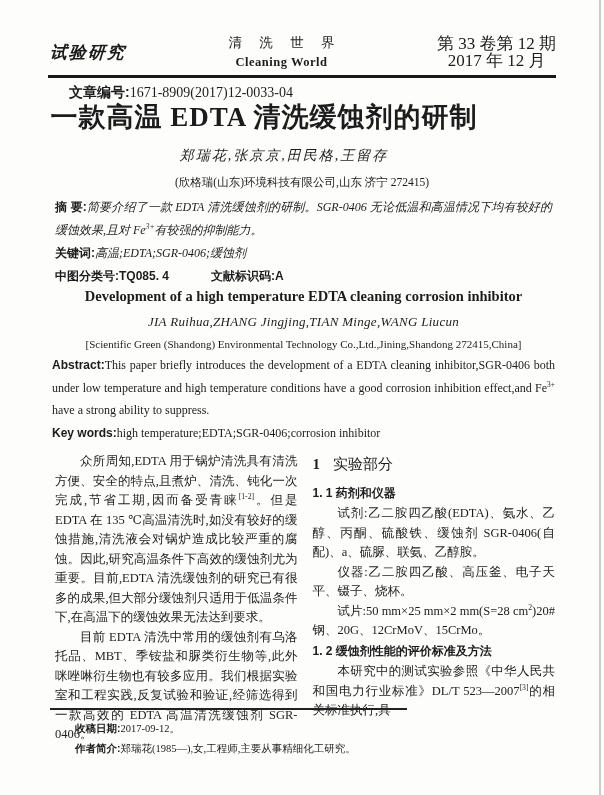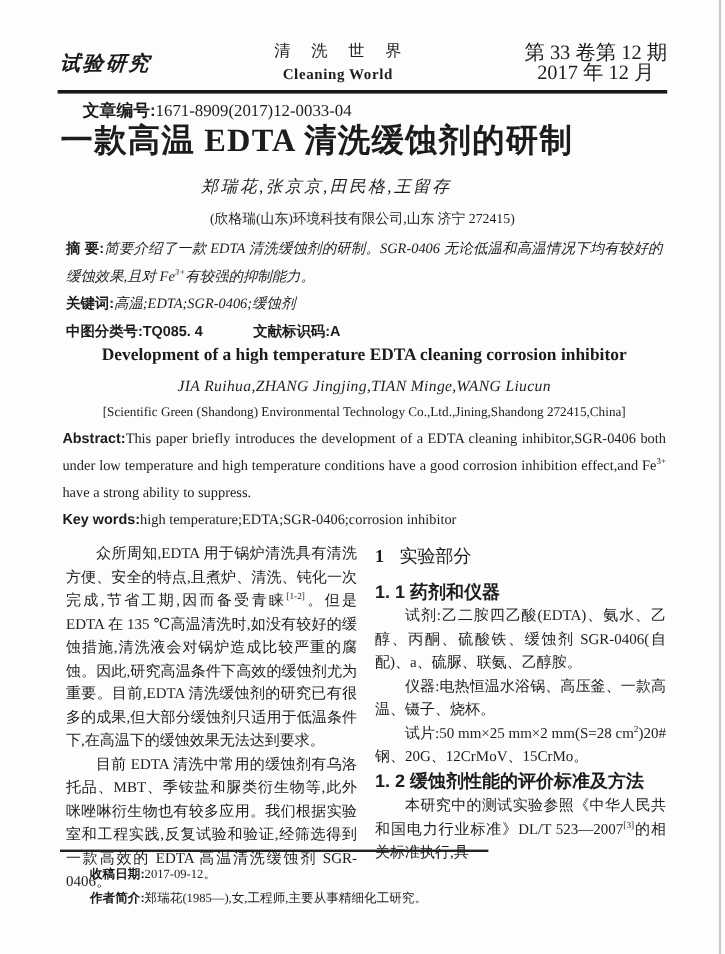--- a/index.html
+++ b/index.html
@@ -17,21 +17,21 @@
   .journal-cn{font-size:13.5px;letter-spacing:7px;padding-left:7px;}
   .journal-en{font-weight:bold;font-size:12.5px;margin-top:3px;letter-spacing:0.5px;}
   .issue{font-size:17px;text-align:center;line-height:17px;}
   .header-rule{position:absolute;top:75px;left:48px;width:508px;height:2.5px;background:#191919;}
 
   .article-no{position:absolute;top:84px;left:69px;font-size:14px;}
   .article-no .lbl{font-family:"Liberation Sans","DejaVu Sans",sans-serif;font-weight:bold;}
 
   
   .title-cn{position:absolute;top:99px;left:0;width:528px;text-align:center;font-size:27px;font-weight:bold;letter-spacing:1px;}
-  .authors-cn{position:absolute;top:147px;left:0;width:488px;text-align:center;font-size:14px;font-style:italic;letter-spacing:2px;padding-left:28px;}
+  .authors-cn{position:absolute;top:147px;left:12px;width:488px;text-align:center;font-size:14px;font-style:italic;letter-spacing:2px;padding-left:28px;}
   .affil-cn{position:absolute;top:175px;left:0;width:604px;text-align:center;font-size:11.5px;}
 
   
   .front{position:absolute;top:196px;left:55px;width:497px;}
   .abstract-cn{margin:0;font-size:12px;font-style:italic;line-height:22.5px;text-align:justify;}
   .b-lbl{font-style:normal;font-weight:bold;font-family:"Liberation Sans","DejaVu Sans",sans-serif;}
   .keywords-cn{margin:1px 0 0 0;font-size:12px;font-style:italic;line-height:22px;}
   .clc{margin:4px 0 0 0;font-size:12px;font-weight:bold;font-family:"Liberation Sans","DejaVu Sans",sans-serif;}
   .clc .doc-code{margin-left:42px;}
 
@@ -42,21 +42,21 @@
   .en-affil{margin:8px 0 0 0;text-align:center;font-size:11px;}
   .en-abstract{margin:4px 0 0 0;font-size:12px;line-height:22.5px;text-align:justify;}
   .en-keywords{margin:0;font-size:12px;line-height:22.5px;}
 
   
   .columns{position:absolute;top:452px;left:55px;width:500px;display:flex;gap:15px;}
   .col{flex:1;font-size:12.5px;line-height:19.5px;text-align:justify;}
   .col p{margin:0;text-indent:2em;}
   .sec-h1{margin:3px 0 9px 0 !important;text-indent:0 !important;font-size:15px;text-align:left;}
   .sec-h1 .num{font-weight:bold;margin-right:13px;}
-  .sec-h2{margin:1px 0 1px 0 !important;text-indent:0 !important;font-family:"Liberation Sans","DejaVu Sans",sans-serif;font-weight:bold;font-size:15px;text-align:left;}
+  .sec-h2{margin:1px 0 1px 0 !important;text-indent:0 !important;font-family:"Liberation Sans","DejaVu Sans",sans-serif;font-weight:bold;font-size:12px;text-align:left;}
 
   sup{font-size:0.62em;vertical-align:super;line-height:0;}
 
   
   .footnote-rule{position:absolute;top:708px;left:50px;width:357px;height:1.5px;background:#222;}
   .fn{position:absolute;left:75px;font-size:10.5px;}
   .fn-received{top:722px;}
   .fn-bio{top:742px;}
 </style>
 </head>
@@ -115,21 +115,21 @@
       <span>众所周知,EDTA 用于锅炉清洗具有清洗方便、安全的特点,且煮炉、清洗、钝化一次完成,节省工期,因而备受青睐</span><sup>[1-2]</sup><span>。但是 EDTA 在 135 ℃高温清洗时,如没有较好的缓蚀措施,清洗液会对锅炉造成比较严重的腐蚀。因此,研究高温条件下高效的缓蚀剂尤为重要。目前,EDTA 清洗缓蚀剂的研究已有很多的成果,但大部分缓蚀剂只适用于低温条件下,在高温下的缓蚀效果无法达到要求。</span>
     </p>
     <p>目前 EDTA 清洗中常用的缓蚀剂有乌洛托品、MBT、季铵盐和脲类衍生物等,此外咪唑啉衍生物也有较多应用。我们根据实验室和工程实践,反复试验和验证,经筛选得到一款高效的 EDTA 高温清洗缓蚀剂 SGR-0406。</p>
   </div>
   <div class="col">
     <p class="sec-h1">
       <span class="num">1</span><span>实验部分</span>
     </p>
     <p class="sec-h2">1. 1  药剂和仪器</p>
     <p>试剂:乙二胺四乙酸(EDTA)、氨水、乙醇、丙酮、硫酸铁、缓蚀剂 SGR-0406(自配)、a、硫脲、联氨、乙醇胺。</p>
-    <p>仪器:电热恒温水浴锅、高压釜、一款高温、镊子、烧杯。</p>
+    <p>仪器:乙二胺四乙酸、高压釜、电子天平、镊子、烧杯。</p>
     <p>
       <span>试片:50 mm×25 mm×2 mm(S=28 cm</span><sup>2</sup><span>)20#钢、20G、12CrMoV、15CrMo。</span>
     </p>
     <p class="sec-h2">1. 2  缓蚀剂性能的评价标准及方法</p>
     <p>
       <span>本研究中的测试实验参照《中华人民共和国电力行业标准》DL/T 523—2007</span><sup>[3]</sup><span>的相关标准执行,具</span>
     </p>
   </div>
 </div>
 

